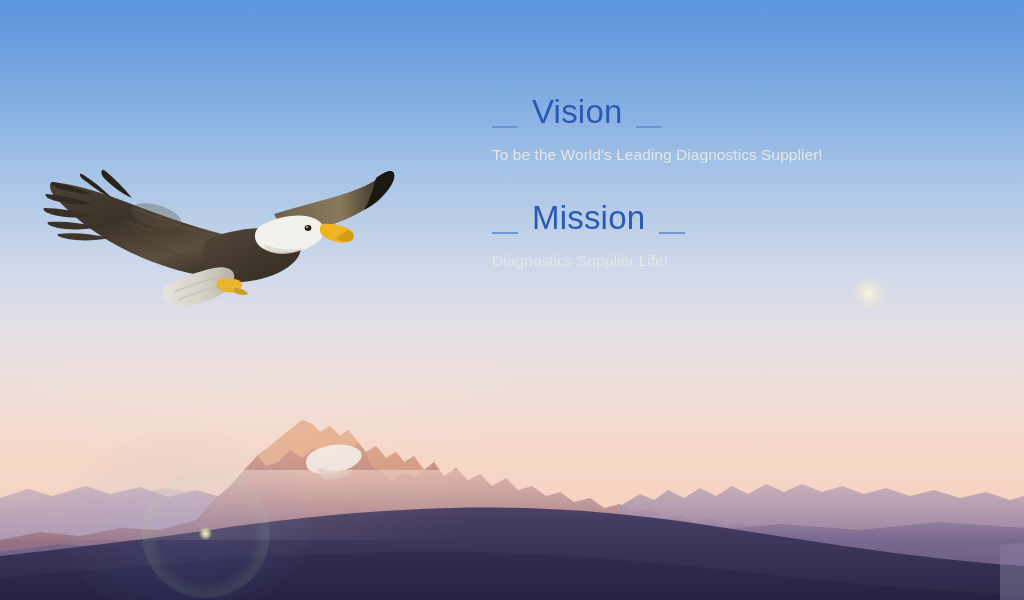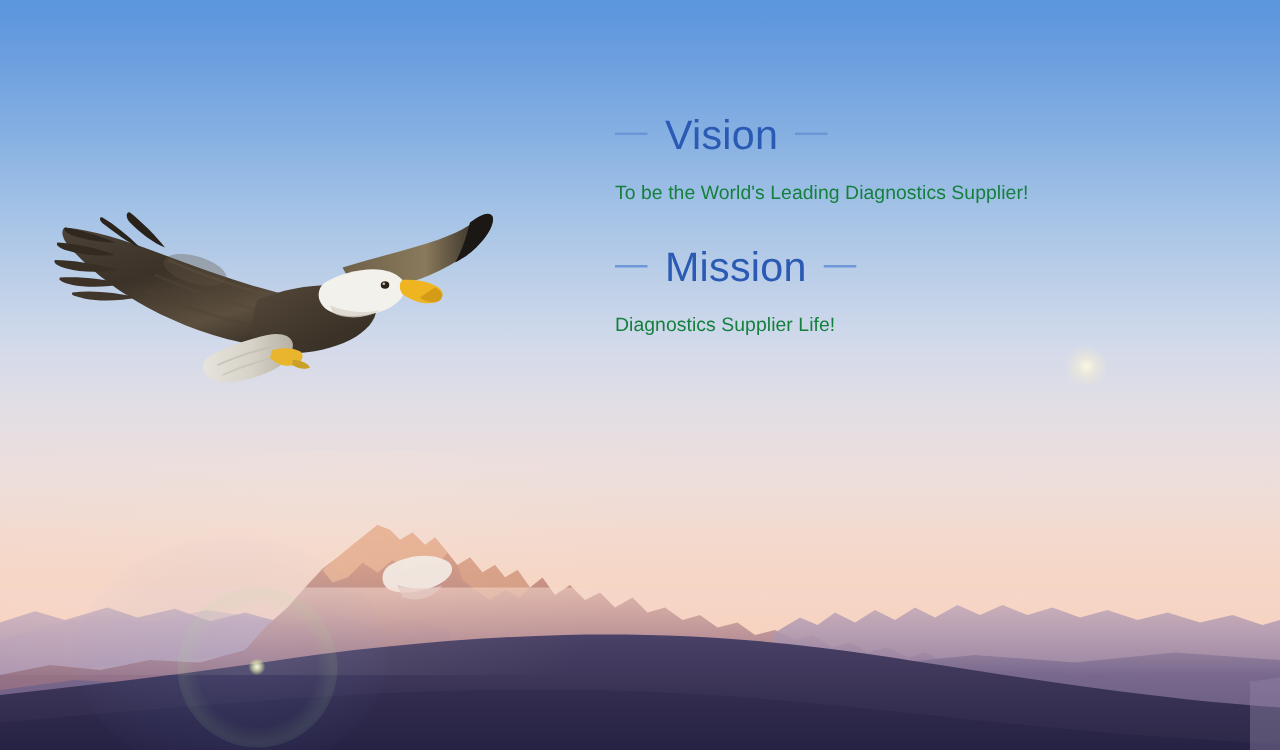--- a/index.html
+++ b/index.html
@@ -122,21 +122,21 @@
     position: absolute;
     left: 492px;
     top: 86px;
     width: 470px;
   }
   .block { margin: 0; }
   .block + .block { margin-top: 28px; }
 
   .headline-row {
     display: flex;
-    align-items: center;
+    align-items: flex-end;
     height: 42px;
   }
   .dash {
     display: block;
     height: 2px;
     background: #6b93d4;
     flex: 0 0 auto;
     opacity: 0.95;
   }
   .dash-left  { width: 26px; margin-right: 14px; }
@@ -149,21 +149,21 @@
     color: #2a5ab4;
     letter-spacing: 0.2px;
     white-space: nowrap;
   }
 
   .tagline {
     margin-top: 17px;
     font-size: 15.5px;
     font-weight: 400;
     line-height: 1.25;
-    color: #15803d;
+    color: #e5e5e5;
     letter-spacing: 0.05px;
     white-space: nowrap;
   }
 </style>
 </head>
 <body>
 
 <div class="stage">
 
   <div class="sky"></div>

